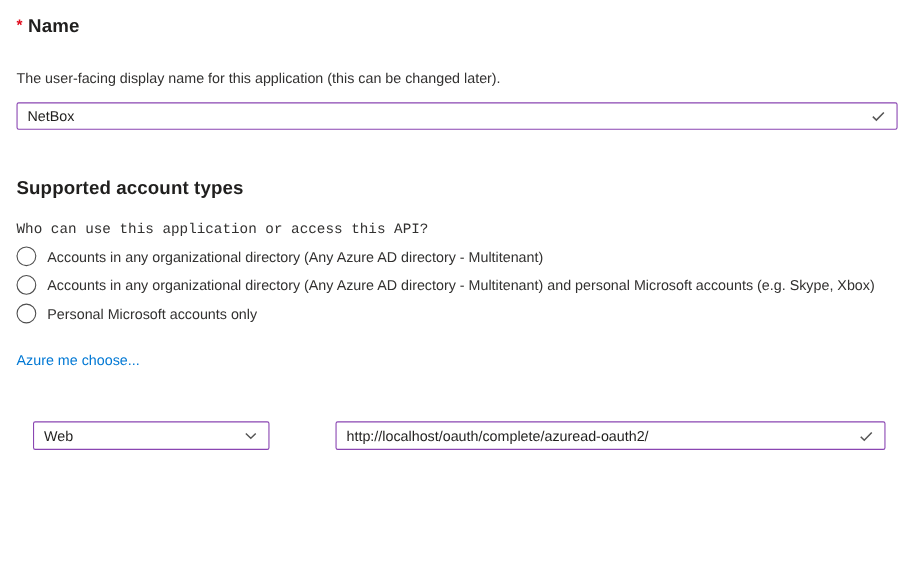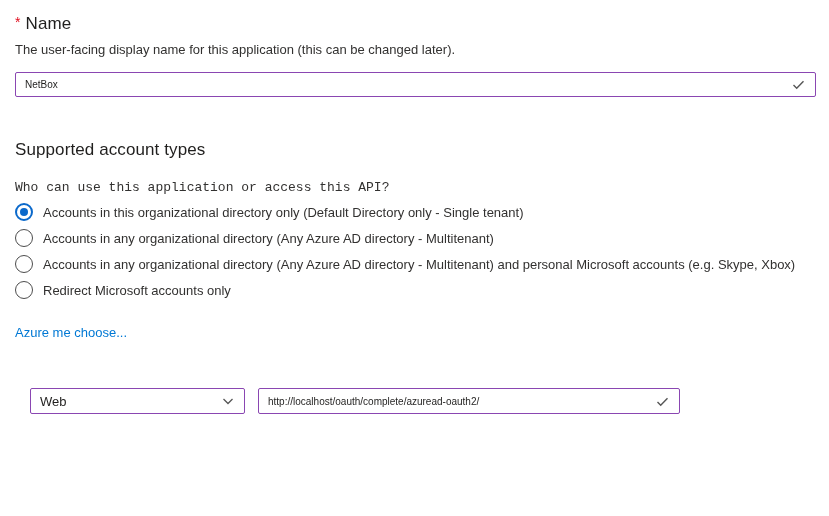--- a/index.html
+++ b/index.html
@@ -12,31 +12,31 @@
     --required:#e00b1c;
   }
   *{box-sizing:border-box;}
   html,body{margin:0;padding:0;background:#ffffff;}
   body{
     width:829px;height:516px;overflow:hidden;
     font-family:"Liberation Sans", sans-serif;
     color:var(--text2);font-size:13px;
   }
   .page{padding:12px 14px 0 15px;}
-  h2{font-size:17px;font-weight:400;color:var(--text);margin:0;line-height:20px;letter-spacing:.1px;}
+  h2{font-size:17px;font-weight:700;color:var(--text);margin:0;line-height:20px;letter-spacing:.1px;}
   .required{color:var(--required);margin-right:5px;font-size:14px;vertical-align:2px;}
-  .desc{margin:7px 0 0 0;line-height:17px;color:var(--text2);}
+  .desc{margin:28px 0 0 0;line-height:17px;color:var(--text2);}
   .text-input{
     margin-top:14px;height:25px;width:801px;
     border:1px solid var(--purple);border-radius:2px;
     display:flex;align-items:center;padding:0 9px;background:#fff;
   }
   .text-input input{
     border:none;outline:none;flex:1;min-width:0;
-    font-family:"Liberation Sans", sans-serif;font-size:10px;color:var(--text);
+    font-family:"Liberation Sans", sans-serif;font-size:13px;color:var(--text);
     padding:0;background:transparent;
   }
   .icon{flex:0 0 auto;display:inline-flex;}
   .section-accounts{margin-top:43px;}
   .question{margin-top:19px;font-family:Liberation Mono, monospace;}
   .radio-list{margin-top:3px;}
   .radio-row{height:26px;display:flex;align-items:center;cursor:pointer;}
   .radio{
     width:18px;height:18px;border-radius:50%;
     border:1px solid #4d4d4d;margin-right:10px;flex:0 0 auto;
@@ -49,21 +49,21 @@
   .radio-label{color:var(--text2);line-height:17px;white-space:nowrap;}
   .help-link{display:inline-block;margin-top:22px;color:var(--link);text-decoration:none;cursor:pointer;}
   .section-redirect{margin-top:48px;}
   .redirect-desc{margin-top:12px;width:806px;line-height:19px;}
   .controls-row{margin-top:11px;display:flex;gap:13px;padding-left:15px;}
   .select-box{
     width:215px;height:26px;border:1px solid var(--purple);border-radius:2px;
     display:flex;align-items:center;justify-content:space-between;
     padding:0 9px;background:#fff;cursor:pointer;color:var(--text);
   }
-  .uri-input{margin-top:0;height:26px;width:422px;}
+  .uri-input{margin-top:0;height:26px;width:500px;margin-left:47px;}
 </style>
 </head>
 <body>
 
 <div class="page">
 
   <section>
     <h2><span class="required">*</span><span>Name</span></h2>
     <p class="desc">The user-facing display name for this application (this can be changed later).</p>
     <div class="text-input">
@@ -73,38 +73,34 @@
           <path d="M2.5 8l3.2 3.2L12.5 4.2" stroke="#565656" stroke-width="1.4" fill="none"></path>
         </svg>
       </span>
     </div>
   </section>
 
   <section class="section-accounts">
     <h2>Supported account types</h2>
     <p class="desc question">Who can use this application or access this API?</p>
     <div class="radio-list">
-  <div class="radio-row">
-    <span class="radio selected"></span>
-    <span class="radio-label">Accounts in this organizational directory only (Default Directory only - Single tenant)</span>
-  </div>
 
   <div class="radio-row">
     <span class="radio"></span>
     <span class="radio-label">Accounts in any organizational directory (Any Azure AD directory - Multitenant)</span>
   </div>
 
   <div class="radio-row">
     <span class="radio"></span>
     <span class="radio-label">Accounts in any organizational directory (Any Azure AD directory - Multitenant) and personal Microsoft accounts (e.g. Skype, Xbox)</span>
   </div>
 
   <div class="radio-row">
     <span class="radio"></span>
-    <span class="radio-label">Redirect Microsoft accounts only</span>
+    <span class="radio-label">Personal Microsoft accounts only</span>
   </div>
 </div>
     <a class="help-link" href="#">Azure me choose...</a>
   </section>
 
   <section class="section-redirect">
     <div class="controls-row">
       <div class="select-box">
         <span>Web</span>
         <span class="icon">

